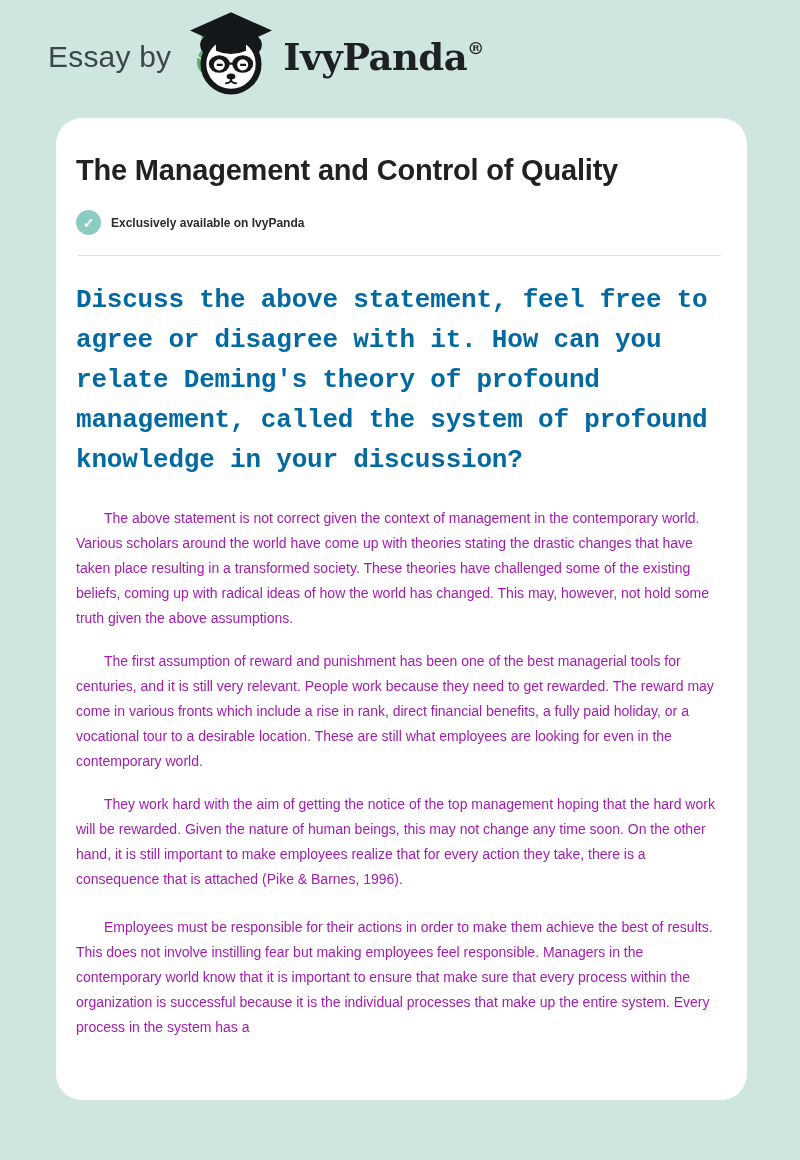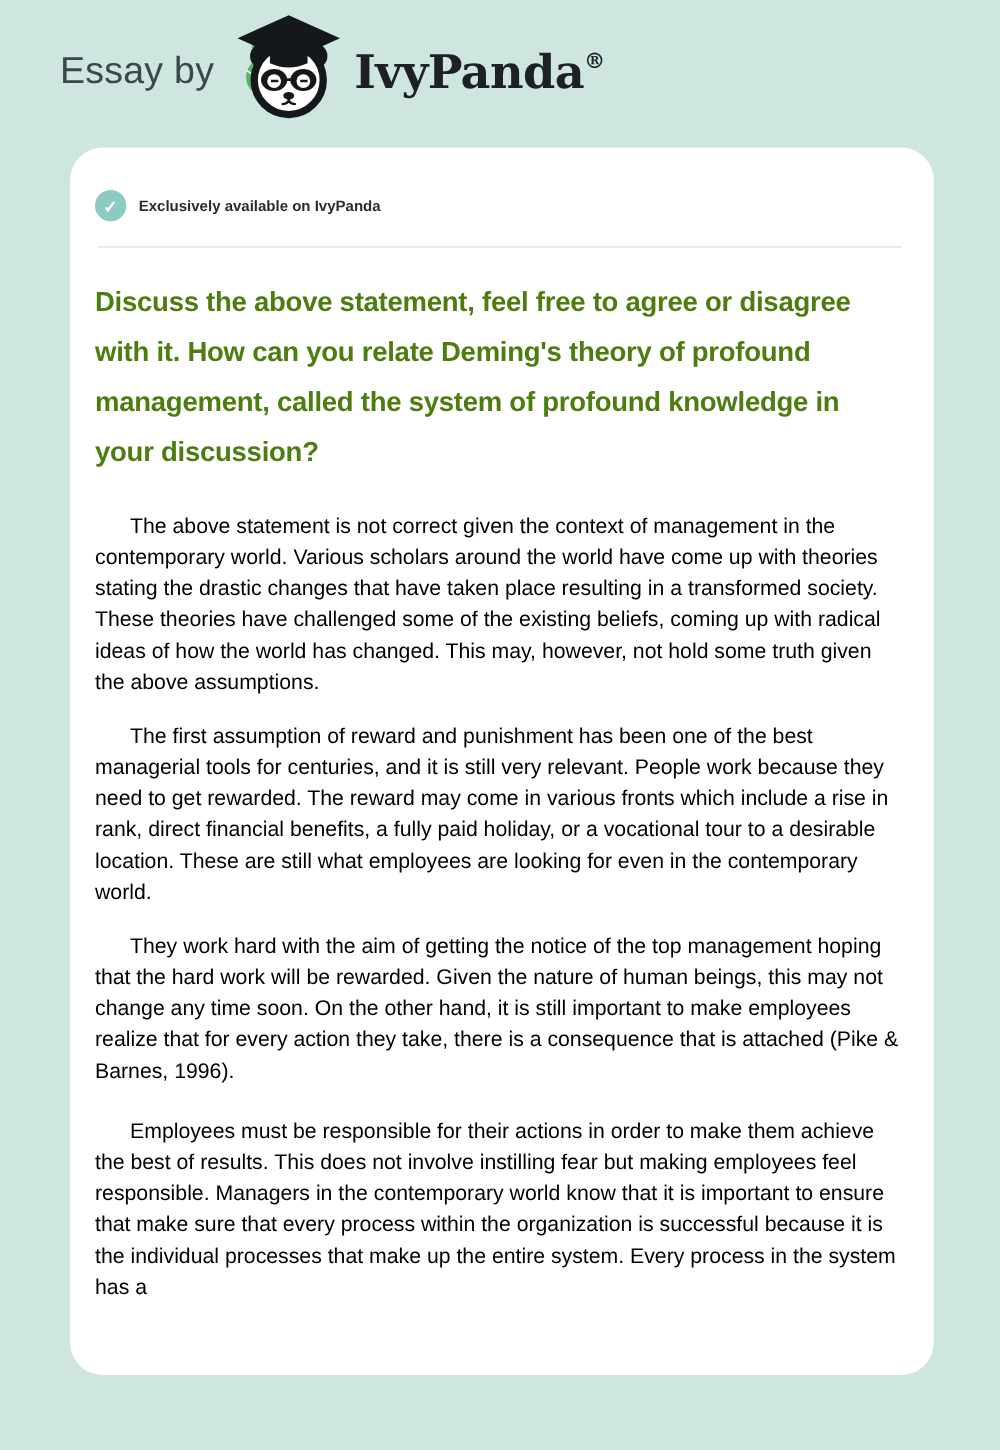--- a/index.html
+++ b/index.html
@@ -91,32 +91,33 @@
     font-size: 12px;
     font-weight: 700;
     color: #2b2b2b;
   }
   .divider {
     border: none;
     border-top: 1px solid #e0e0e0;
     margin: 0 2px 24px 2px;
   }
   .essay-question {
-    font-size: 22px;
+    font-size: 26px;
     font-weight: 700;
-    color: #4d7c0f;
+    color: #0369a1;
     line-height: 40px;
     letter-spacing: -0.2px;
     margin-bottom: 26px;
     max-width: 650px;
+    font-family: Liberation Mono, monospace;
   }
   .essay-body p {
-    font-size: 17px;
+    font-size: 14px;
     line-height: 25px;
-    color: #000000;
+    color: #a21caf;
     text-indent: 28px;
     margin-bottom: 18px;
     max-width: 648px;
   }
   .essay-body p:last-child { margin-bottom: 0; margin-top: 23px; }
 </style>
 </head>
 <body>
 
 <header class="site-header">
@@ -147,20 +148,21 @@
       <path d="M48.5,66.5 L61.5,66.5" stroke="#15181a" stroke-width="2.6"></path>
 
       <ellipse cx="55" cy="82" rx="5.2" ry="3.6" fill="#15181a"></ellipse>
       <path d="M55,85 Q55,90 49,90 M55,85 Q55,90 61,90" stroke="#15181a" stroke-width="2.2" fill="none" stroke-linecap="round"></path>
     </svg>
     <span class="brand-name"><span>IvyPanda</span><sup>®</sup></span>
   </div>
 </header>
 
 <main class="essay-card">
+  <h1 class="essay-title">The Management and Control of Quality</h1>
 
   <div class="availability">
     <span class="check-circle">✓</span>
     <span class="availability-label">Exclusively available on IvyPanda</span>
   </div>
 
   <hr class="divider">
 
   <h2 class="essay-question">Discuss the above statement, feel free to agree or disagree with it. How can you relate Deming's theory of profound management, called the system of profound knowledge in your discussion?</h2>
 

